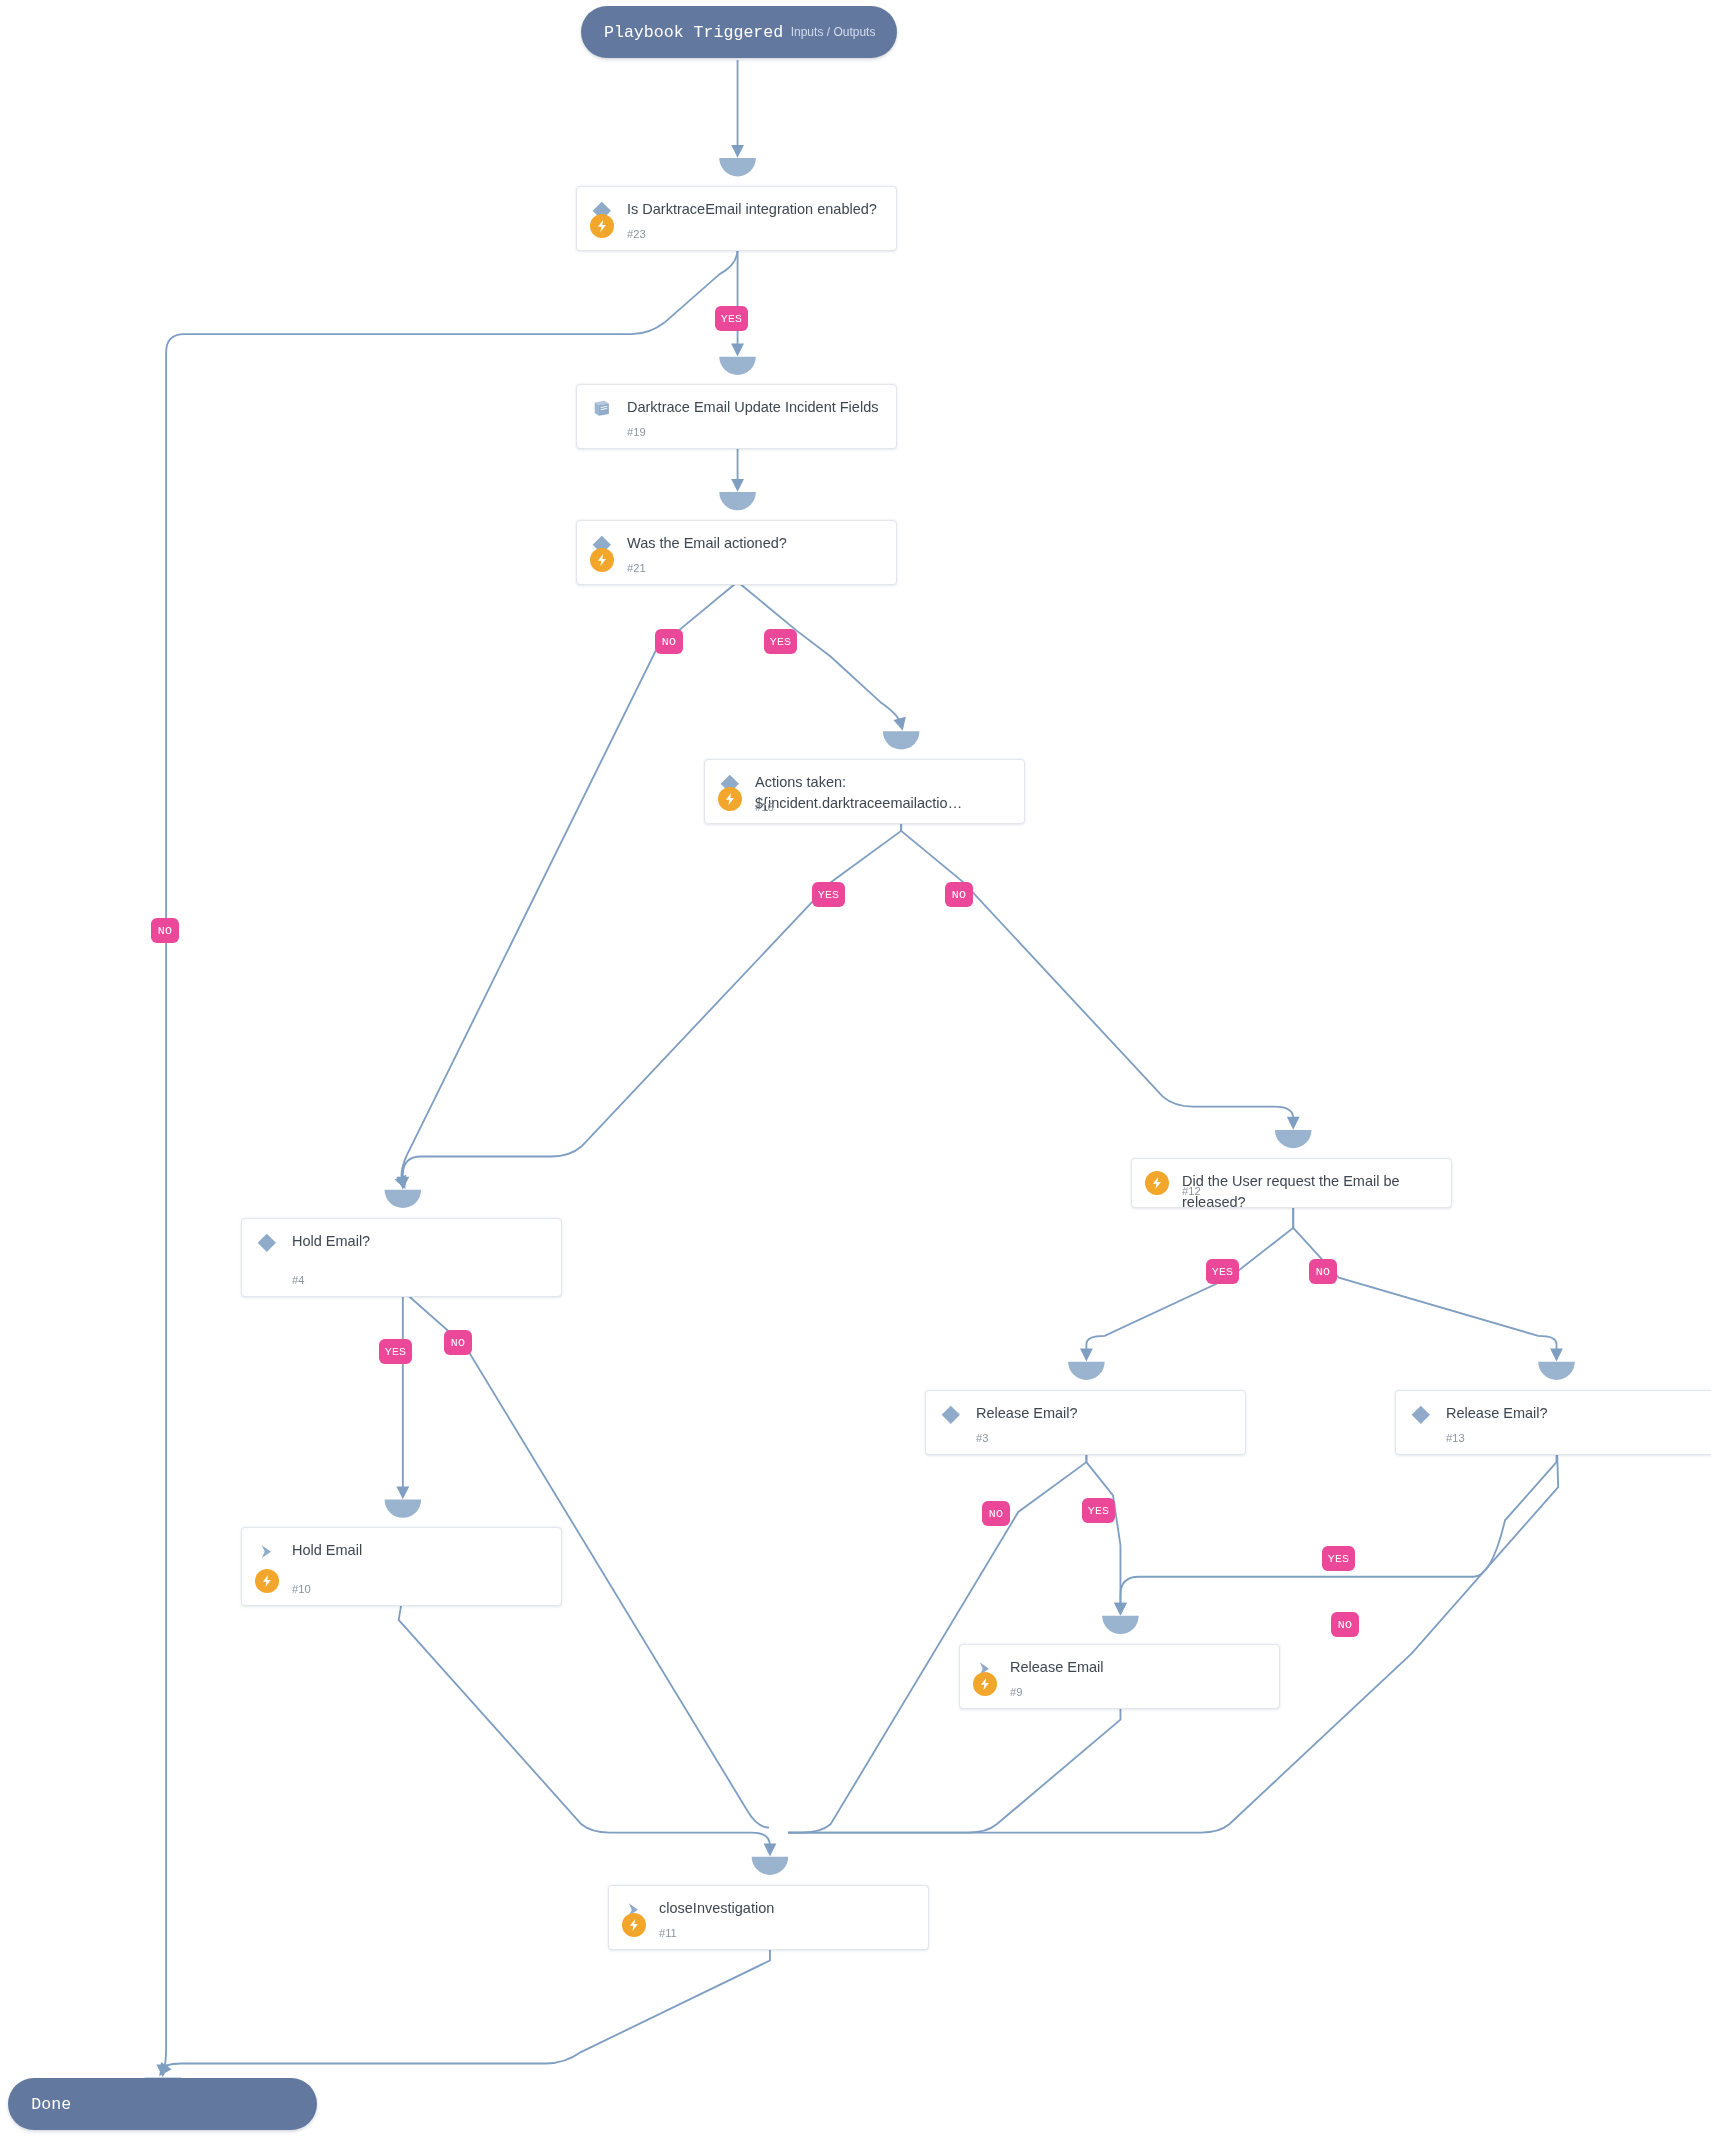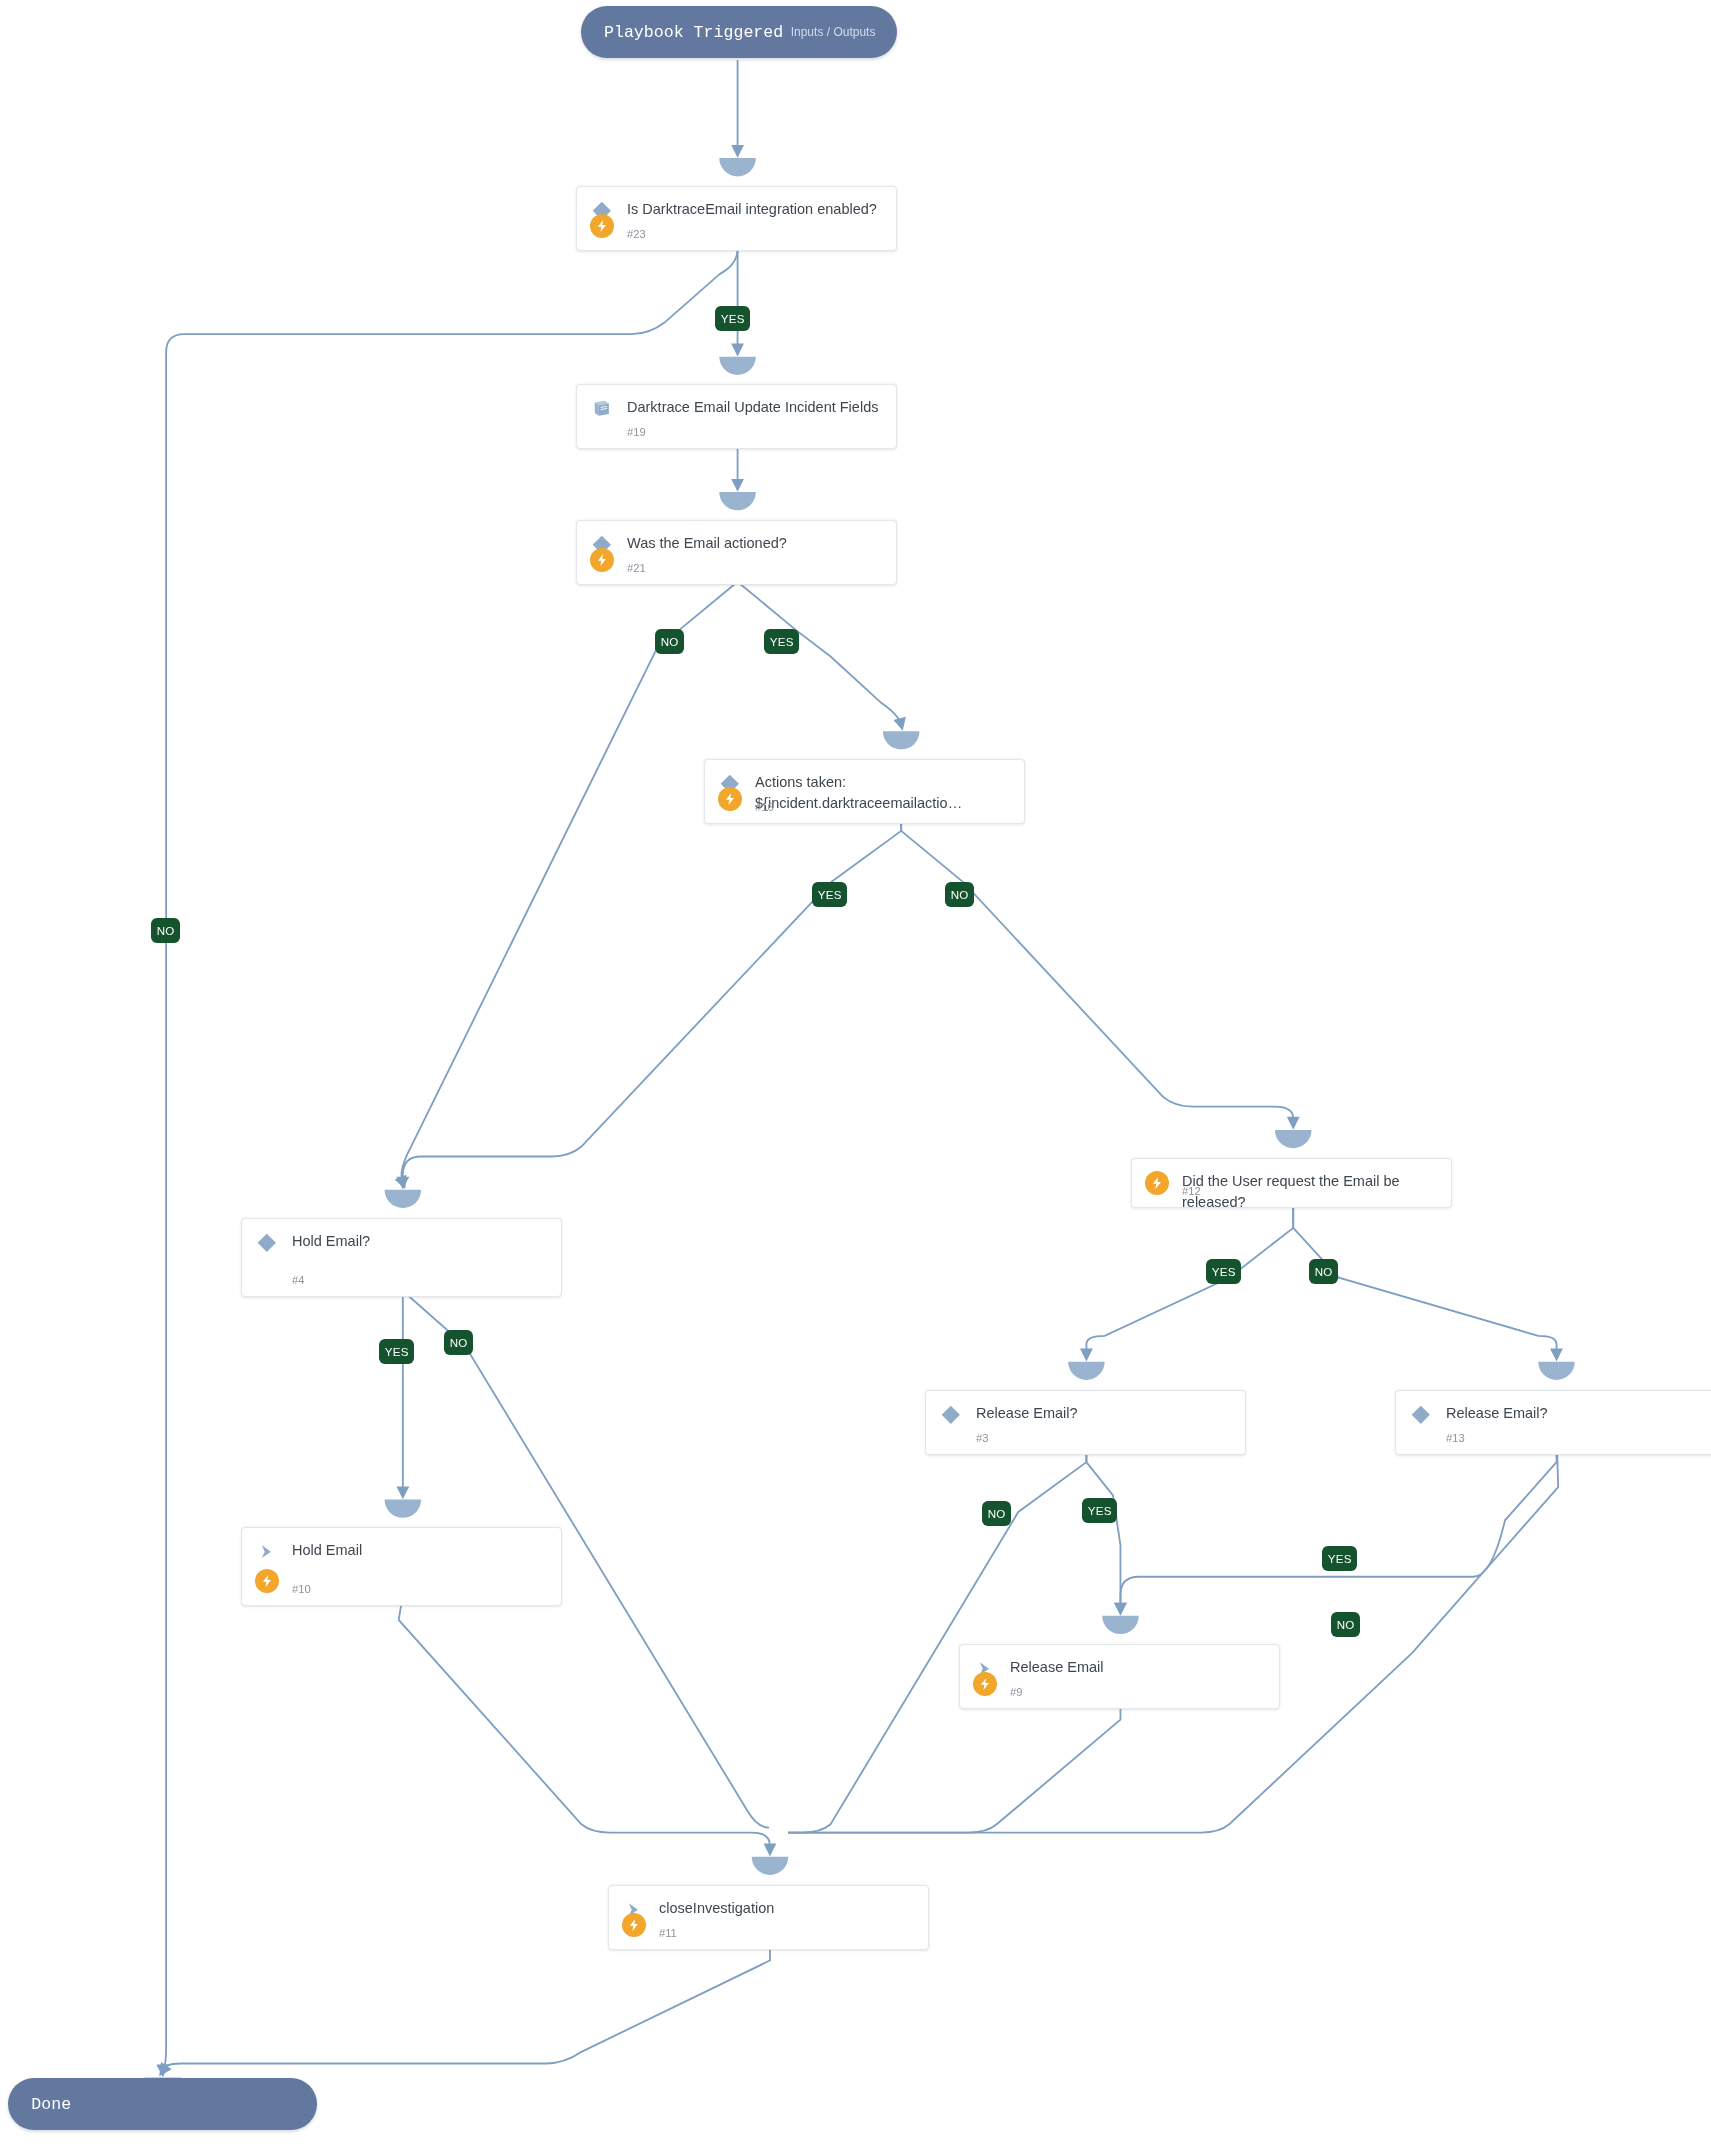--- a/index.html
+++ b/index.html
@@ -100,33 +100,33 @@
     right: 21.6px;
     top: 50%;
     transform: translateY(-50%);
     color: #d3dced;
     font-size: 12px;
     font-family: "Liberation Sans", sans-serif;
   }
 
   .edge-label {
     position: absolute;
-    background: #14532d;
+    background: #ec4899;
     color: #ffffff;
     border-radius: 5.8px;
     font-size: 11.6px;
     line-height: 1;
     display: flex;
     align-items: center;
     justify-content: center;
     height: 25px;
     min-width: 28px;
     padding: 0 5.8px;
     box-sizing: border-box;
-    font-family: Liberation Sans, sans-serif;
+    font-family: Liberation Mono, monospace;
     letter-spacing: 0.2px;
   }
 </style>
 </head>
 <body>
 
 <svg id="canvas" viewBox="0 0 2060 2589">
   <defs>
     <marker id="arrowhead" markerWidth="9" markerHeight="9" refX="4.5" refY="4.5" orient="auto">
       <path d="M1,1 L8,4.5 L1,8 z" class="edge-arrow"></path>

